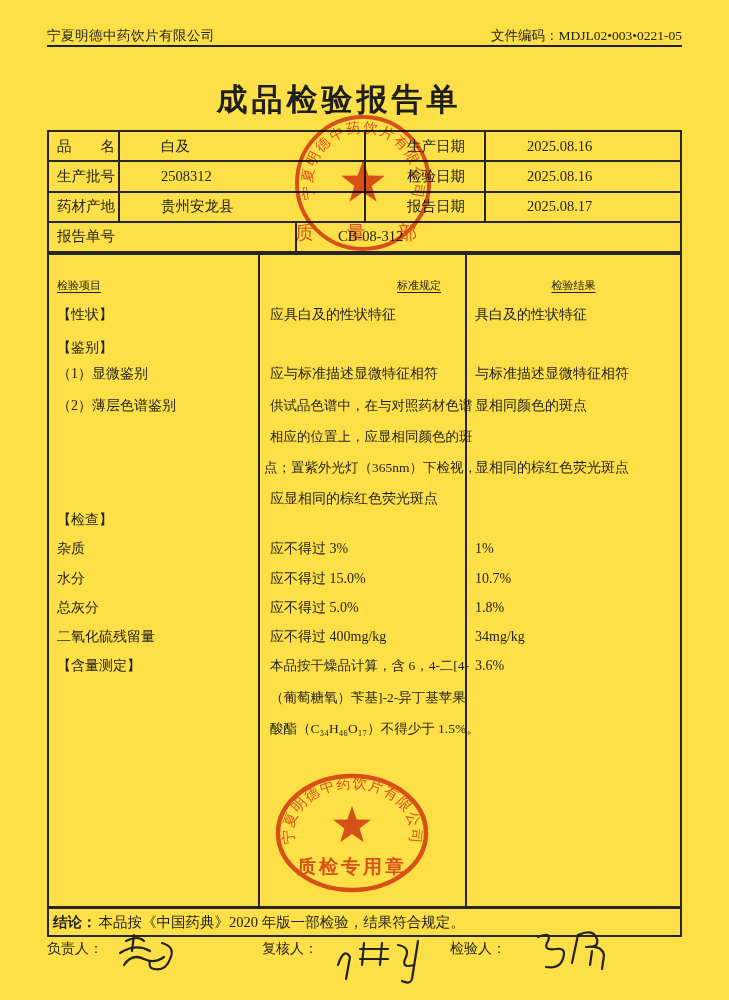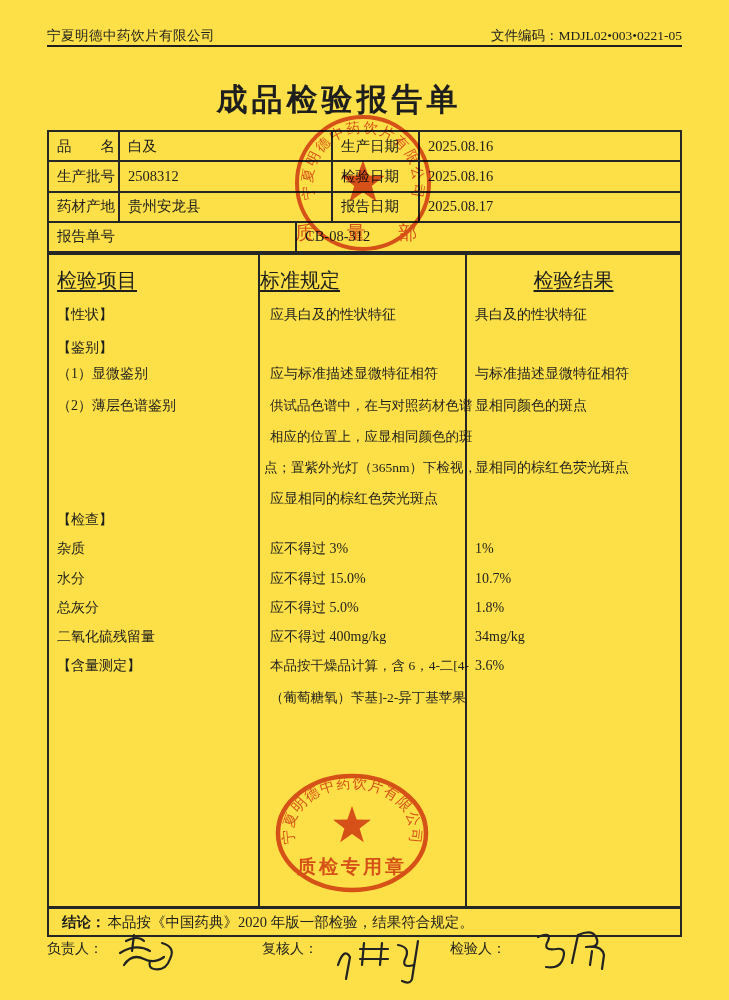--- a/index.html
+++ b/index.html
@@ -6,41 +6,41 @@
   .page{position:relative;width:729px;height:1000px;background:#fde047;margin:0 auto;
         font-family:"Liberation Serif","DejaVu Serif",serif;color:#1e1e1e;overflow:hidden;}
   .abs{position:absolute;}
   .hdr-left{left:47px;top:27px;font-size:13.5px;letter-spacing:.5px;white-space:nowrap;}
   .hdr-right{right:47px;top:27px;font-size:13.5px;white-space:nowrap;}
   .hdr-rule{left:47px;top:45px;width:635px;height:2px;background:#1f1f1f;}
   .title{left:0;top:79px;width:606px;text-align:center;font-size:31px;font-weight:bold;letter-spacing:4px;margin-left:36px;}
 
   .info-table{left:47px;top:130px;width:635px;height:123px;border:2px solid #262626;
               box-sizing:border-box;display:flex;flex-direction:column;}
-  .irow{flex:1;display:flex;border-bottom:2px solid #262626;min-height:0;}
+  .irow{flex:1;display:flex;border-bottom:2px solid #262626;min-height:0;gap:33px;}
   .irow.last{border-bottom:none;}
   .ic{box-sizing:border-box;padding:0 8px;display:flex;align-items:center;font-size:14.5px;
       border-right:2px solid #262626;white-space:nowrap;overflow:visible;}
   .ic.noborder{border-right:none;}
   .l1{width:71px}.v1{width:213px}.l2{width:87px}.v2{flex:1}
   .l4{width:248px}.v4{flex:1}
 
   .main-table{left:47px;top:253px;width:635px;height:655px;border:2px solid #262626;box-sizing:border-box;}
   .vdiv{position:absolute;top:0;bottom:0;width:2px;background:#262626;}
   .vd1{left:209px}.vd2{left:416px}
-  .mhead{position:absolute;top:12px;font-size:20px;}
+  .mhead{position:absolute;top:23px;font-size:11px;}
   .mh1{left:8px;width:200px;text-align:left;}
-  .mh2{left:211px;width:181px;text-align:left;}
+  .mh2{left:211px;width:181px;text-align:right;}
   .mh3{left:418px;width:213px;text-align:center;}
   .u{text-decoration:underline;text-underline-offset:3px;}
   .ln{position:absolute;font-size:14px;line-height:20px;white-space:nowrap;}
   .ln.s{font-size:13.5px;text-align:center;}
 
   .conclusion{left:47px;top:907px;width:635px;height:30px;border:2px solid #262626;box-sizing:border-box;
-              display:flex;align-items:center;padding:0 13px;font-size:14.5px;white-space:nowrap;}
+              display:flex;align-items:center;padding:0 4px;font-size:14.5px;white-space:nowrap;}
   .conclusion b{margin-right:2px;}
 
   .sig-label{top:940px;font-size:14px;white-space:nowrap;}
   .sig{stroke:#222;stroke-width:2.2;fill:none;stroke-linecap:round;stroke-linejoin:round;}
 
   .stamp{color:#d0382c;mix-blend-mode:multiply;opacity:.82;}
   .stamp text{font-family:"Liberation Serif","DejaVu Serif",serif;}
 </style>
 </head>
 <body>
@@ -102,20 +102,21 @@
     <div class="ln s" style="left:221px;top:141px">供试品色谱中，在与对照药材色谱</div>
     <div class="ln s" style="left:221px;top:172px">相应的位置上，应显相同颜色的斑</div>
     <div class="ln s" style="left:215px;top:203px">点；置紫外光灯（365nm）下检视，</div>
     <div class="ln" style="left:221px;top:234px">应显相同的棕红色荧光斑点</div>
     <div class="ln" style="left:221px;top:284px">应不得过 3%</div>
     <div class="ln" style="left:221px;top:314px">应不得过 15.0%</div>
     <div class="ln" style="left:221px;top:343px">应不得过 5.0%</div>
     <div class="ln" style="left:221px;top:372px">应不得过 400mg/kg</div>
     <div class="ln s" style="left:221px;top:401px">本品按干燥品计算，含 6，4-二[4-</div>
     <div class="ln s" style="left:221px;top:433px">（葡萄糖氧）苄基]-2-异丁基苹果</div>
+    <div class="ln s" style="left:221px;top:464px">酸酯（C₃₄H₄₆O₁₇）不得少于 1.5%。</div>
 
     <div class="ln" style="left:426px;top:50px">具白及的性状特征</div>
     <div class="ln" style="left:426px;top:109px">与标准描述显微特征相符</div>
     <div class="ln" style="left:426px;top:141px">显相同颜色的斑点</div>
     <div class="ln" style="left:426px;top:203px">显相同的棕红色荧光斑点</div>
     <div class="ln" style="left:426px;top:284px">1%</div>
     <div class="ln" style="left:426px;top:314px">10.7%</div>
     <div class="ln" style="left:426px;top:343px">1.8%</div>
     <div class="ln" style="left:426px;top:372px">34mg/kg</div>
     <div class="ln" style="left:426px;top:401px">3.6%</div>

